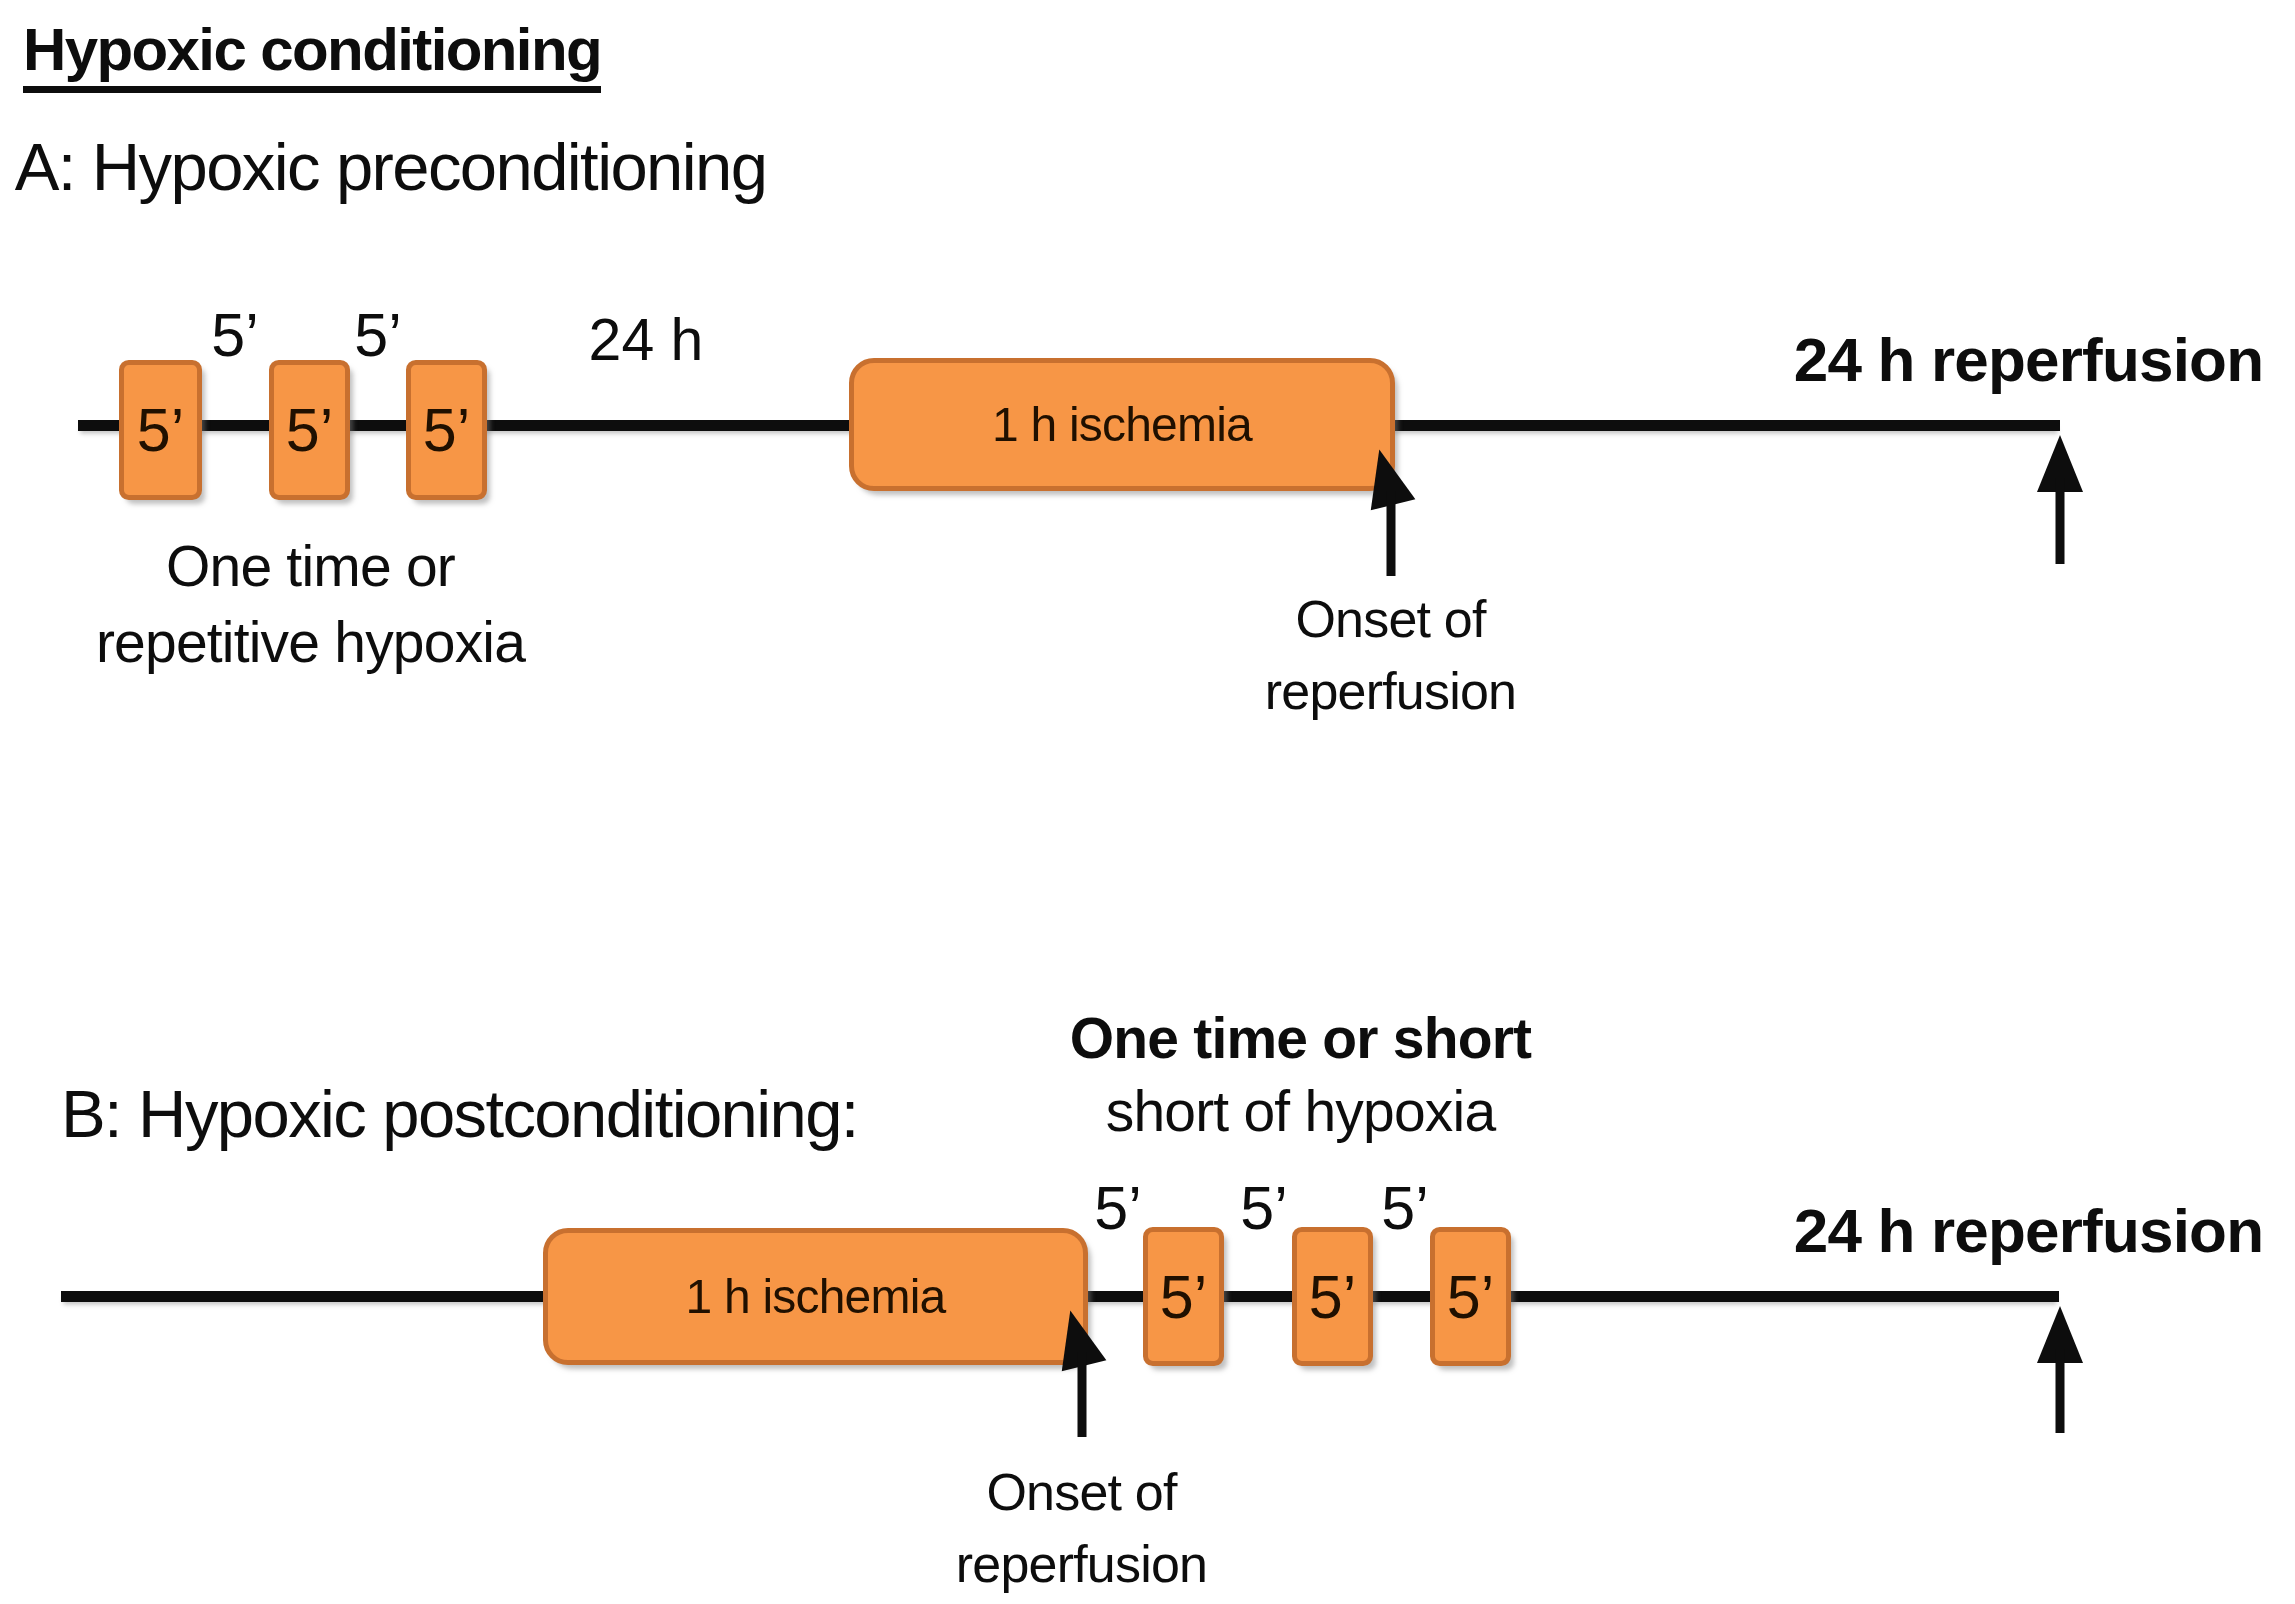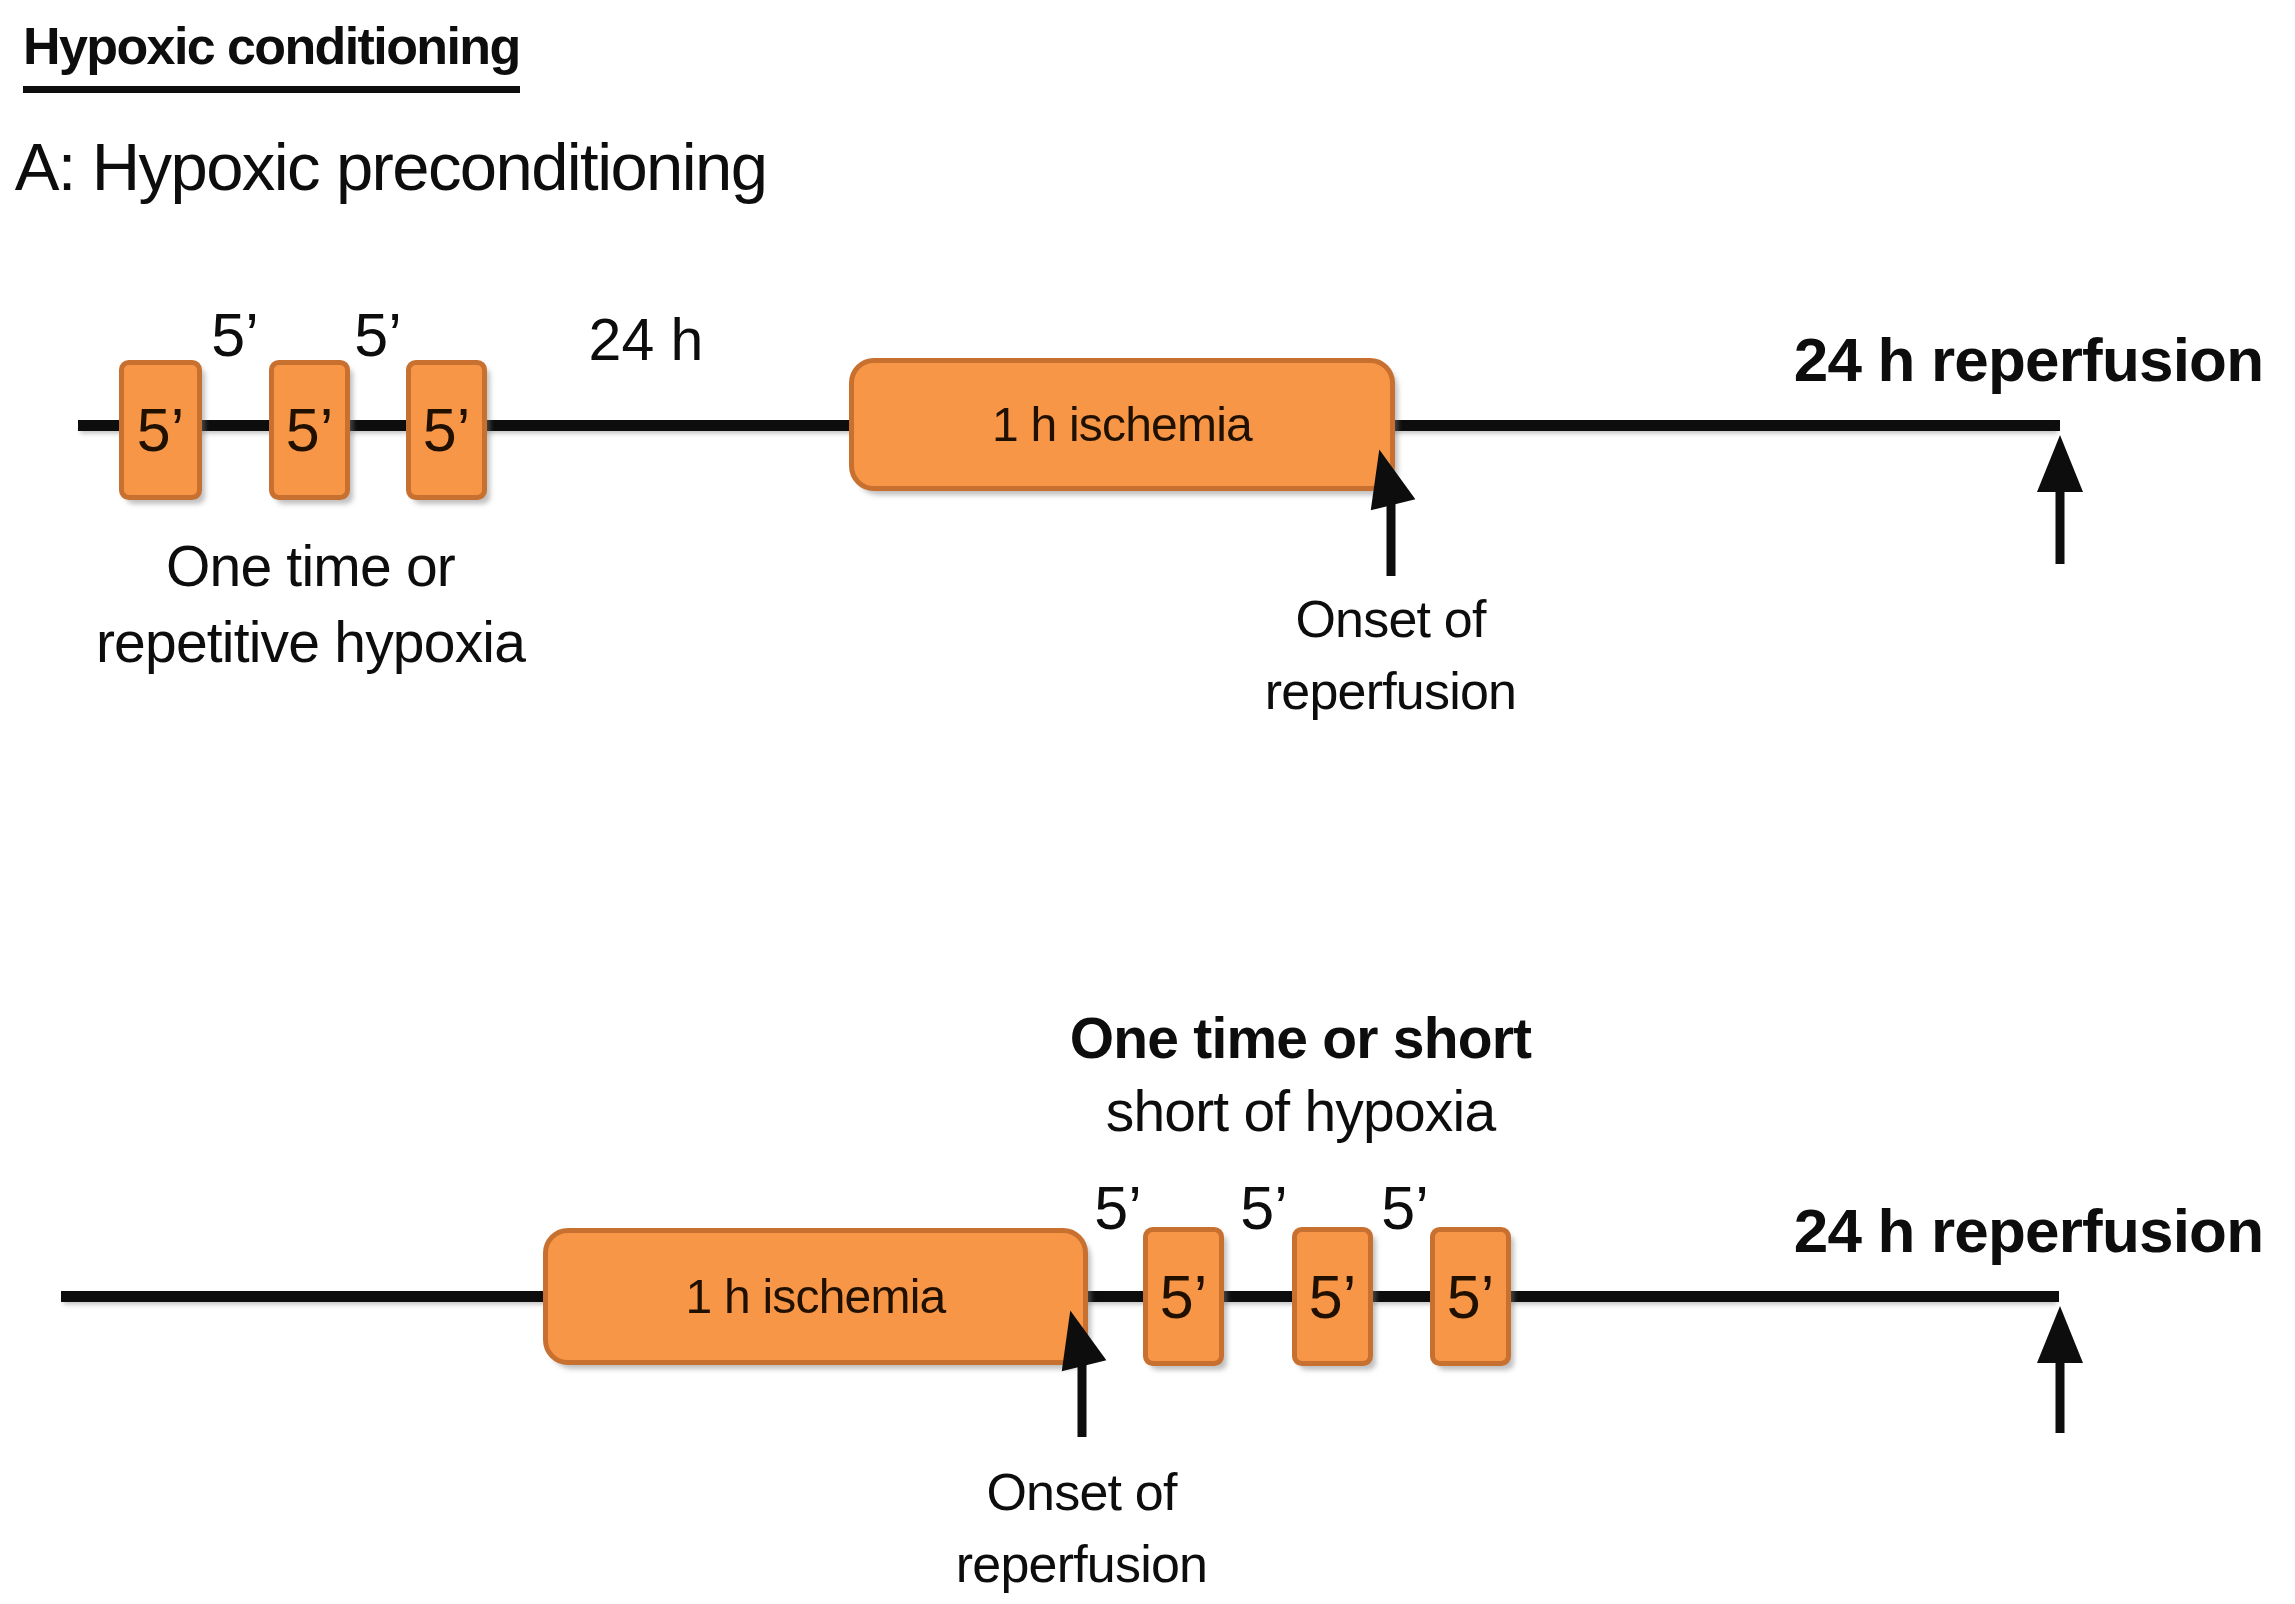--- a/index.html
+++ b/index.html
@@ -7,22 +7,22 @@
     position:relative;
     width:2295px;height:1604px;
     background:#ffffff;
     font-family:"Liberation Sans", sans-serif;
     color:#0d0d0d;
     overflow:hidden;
   }
   .lbl{position:absolute;white-space:nowrap;color:#0d0d0d;line-height:1.08;}
   .center{text-align:center;}
   .title{
-    font-size:52px;font-weight:bold;letter-spacing:-1.6px;
-    border-bottom:7.4px solid #0d0d0d;padding-bottom:12px;
+    font-size:60px;font-weight:bold;letter-spacing:-1.6px;
+    border-bottom:7.4px solid #0d0d0d;padding-bottom:3px;
   }
   .panel-label{font-size:67px;letter-spacing:-1.6px;}
   .note{font-size:57px;letter-spacing:-0.8px;}
   .small-note{font-size:52px;letter-spacing:-0.8px;}
   .time-label{font-size:59px;}
   .rep-label{font-size:62px;letter-spacing:-0.8px;font-weight:bold;}
   .gap-label{font-size:61px;}
   .tl{
     position:absolute;height:10.6px;background:#0d0d0d;z-index:1;
     box-shadow:0 4.9px 4.1px -2.5px rgba(120,120,120,.45);
@@ -91,20 +91,21 @@
   </div>
   <div class="lbl small-note center" style="left:1186px;top:591px;width:409px;">Onset of</div>
   <div class="lbl small-note center" style="left:1186px;top:663px;width:409px;">reperfusion</div>
 
   <div class="lbl rep-label center" style="left:1775px;top:327px;width:507px;">24 h reperfusion</div>
   <div class="arrow" style="left:2036px;top:435px;width:47px;height:129px;">
     <div class="head"></div>
     <div class="shaft"></div>
   </div>
 
+  <div class="lbl panel-label" style="left:61px;top:1078px;">B: Hypoxic postconditioning:</div>
 
   <div class="lbl note center" style="left:1055px;top:1008px;width:491px;font-weight:bold;">One time or short</div>
   <div class="lbl note center" style="left:1055px;top:1081px;width:491px;">short of hypoxia</div>
 
   <div class="tl" style="left:61px;top:1291px;width:1998px;"></div>
 
   <div class="box box-big" style="left:543px;top:1228px;width:545px;height:137px;">
     <span>1 h ischemia</span>
   </div>
 

